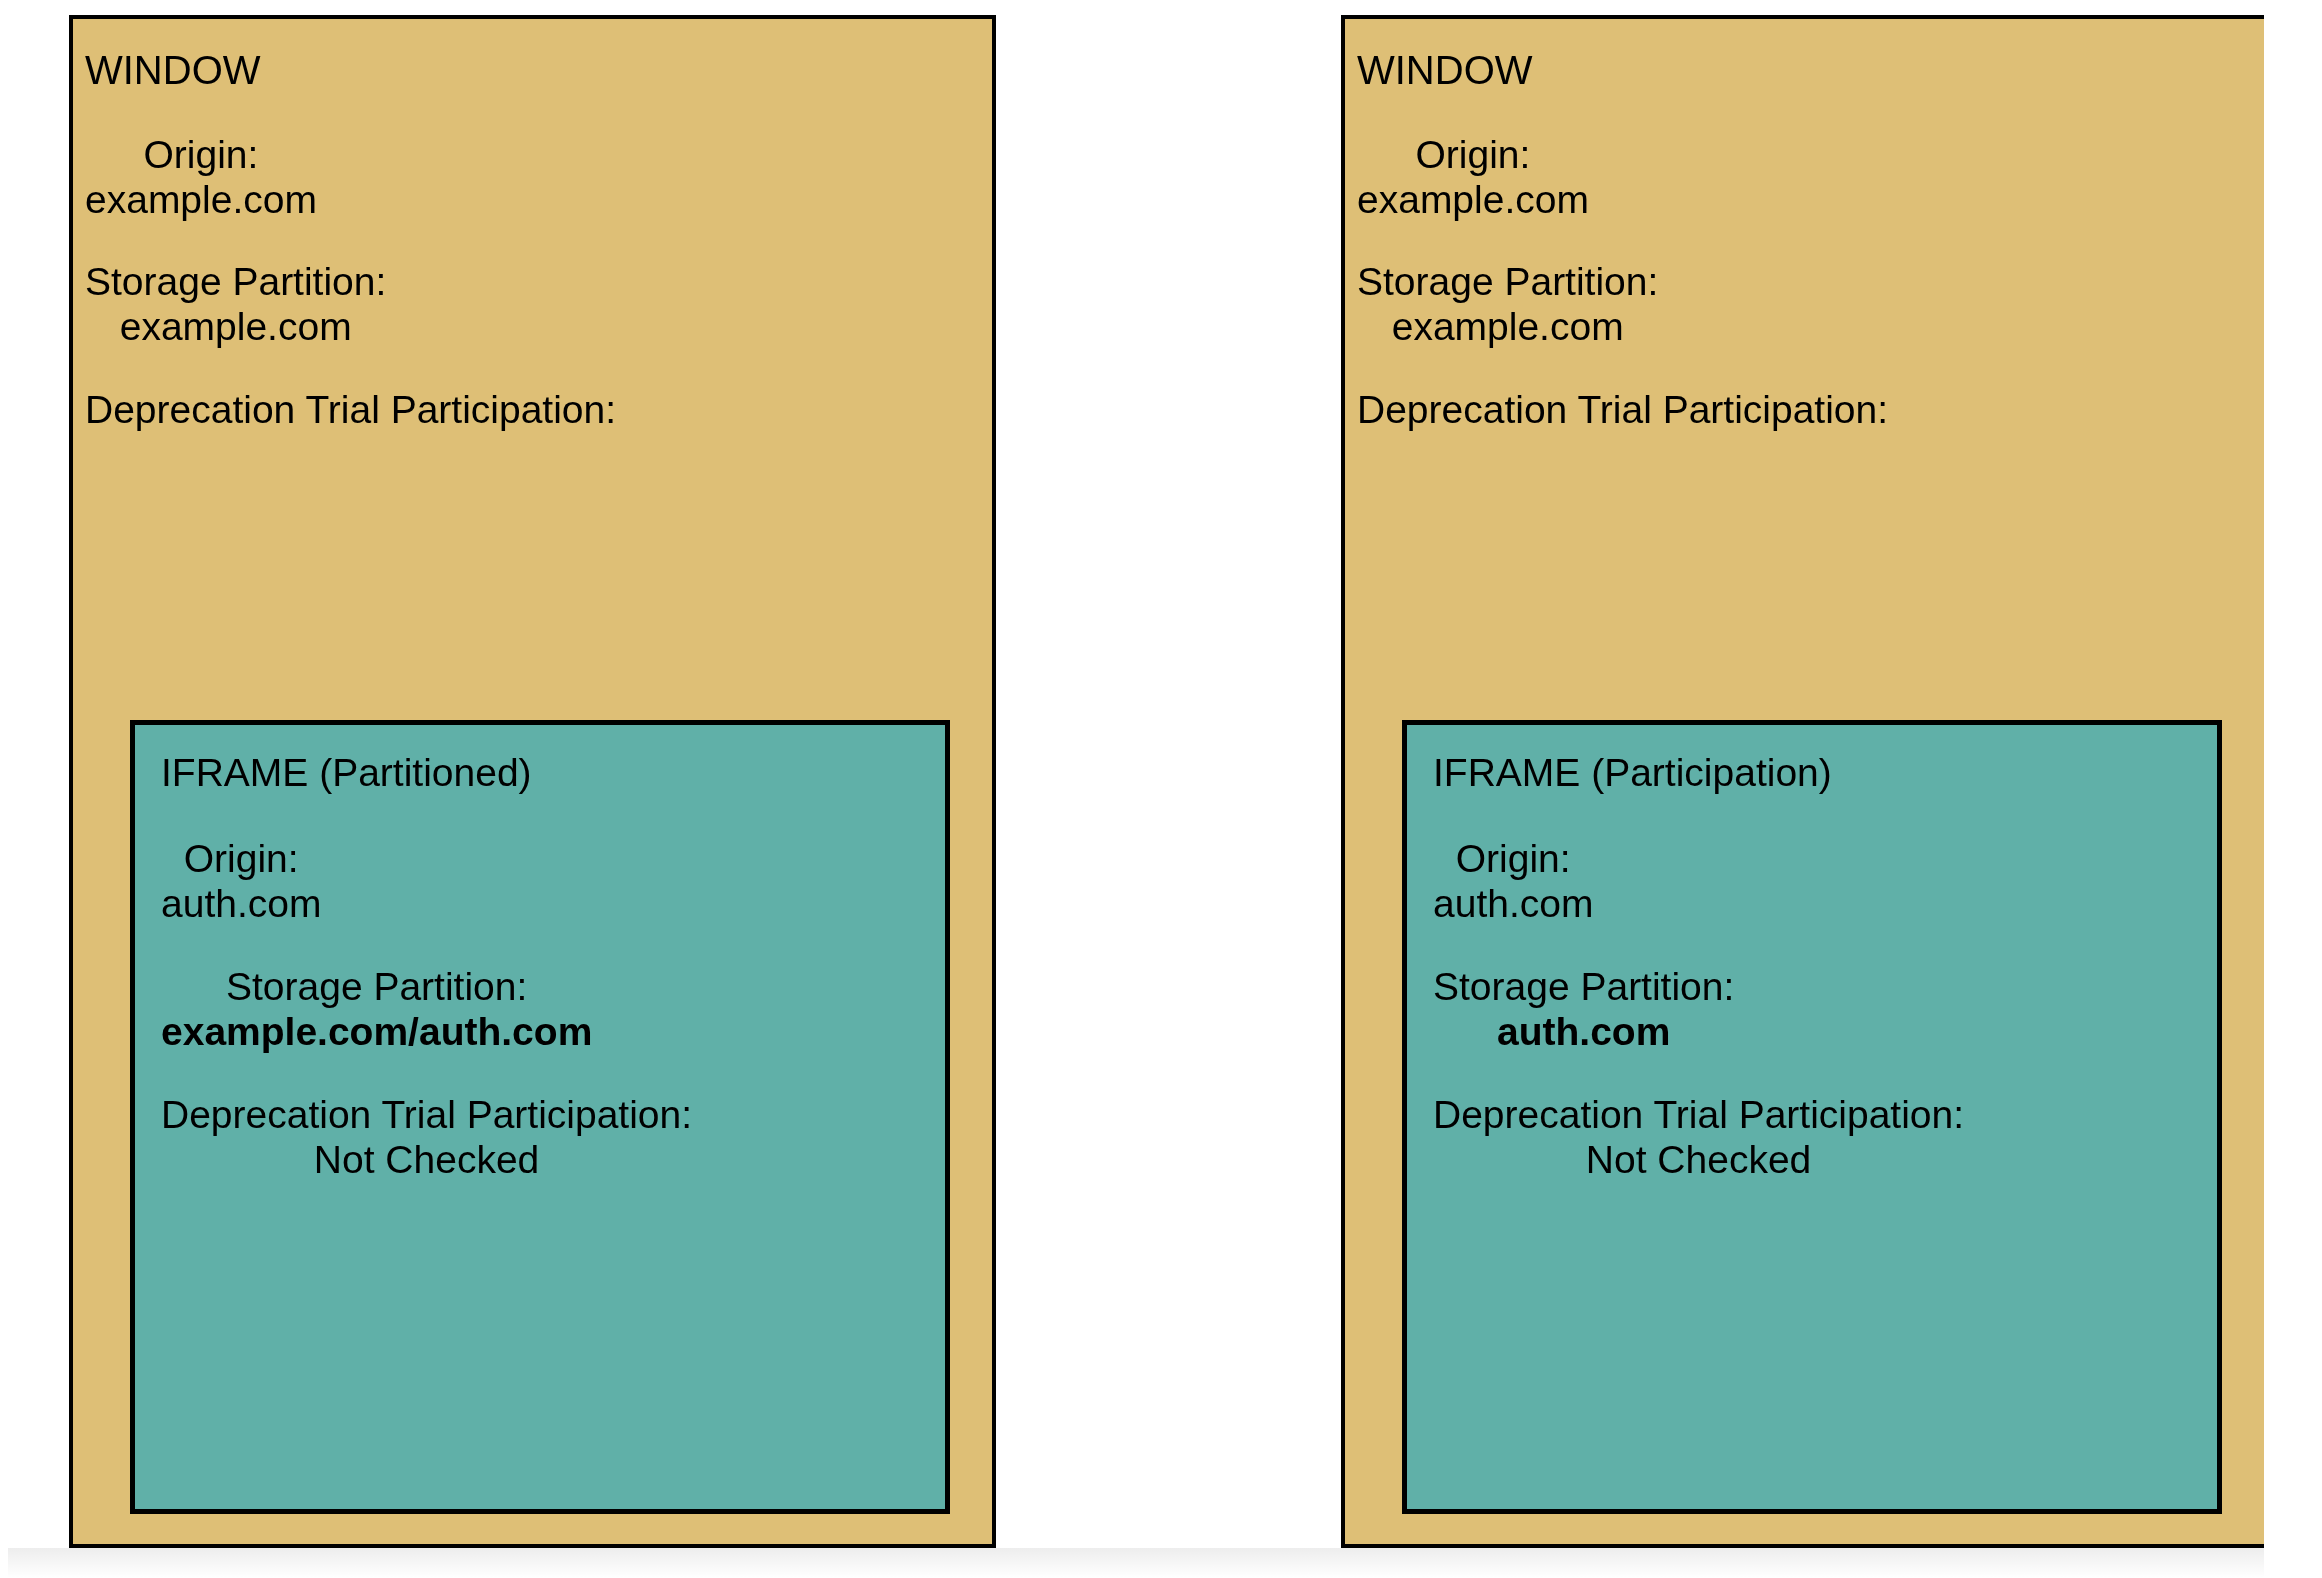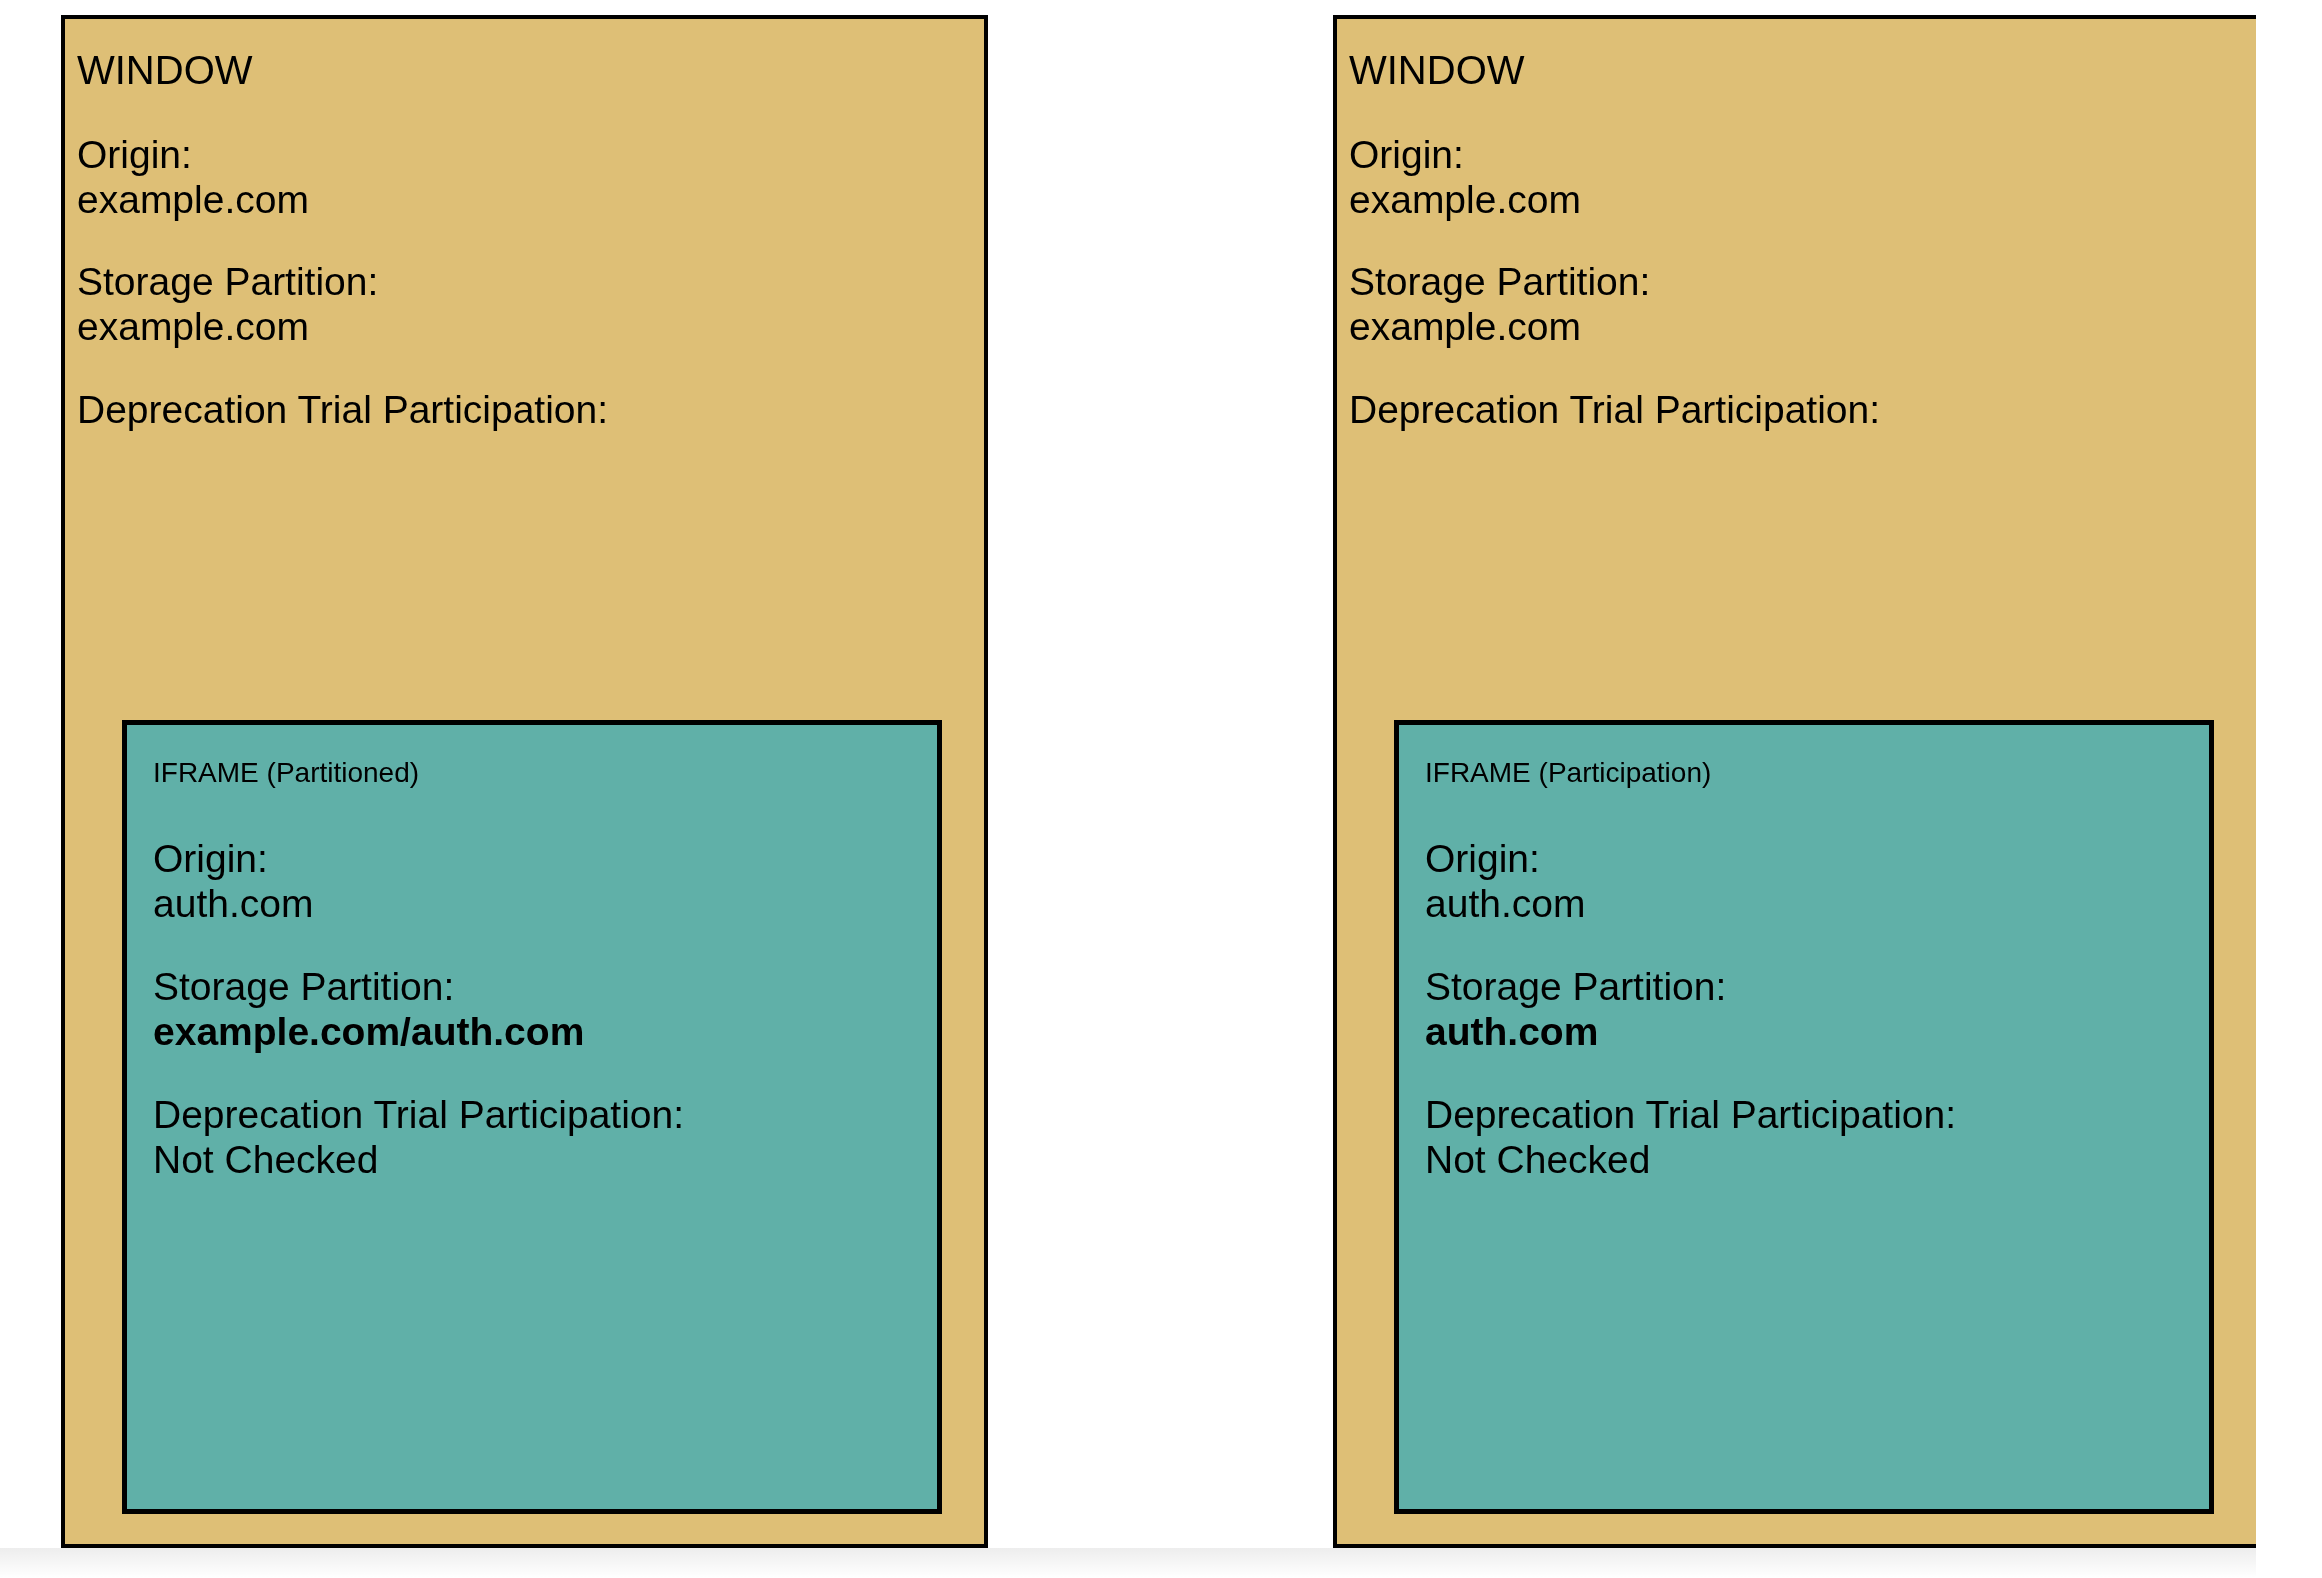--- a/index.html
+++ b/index.html
@@ -10,25 +10,26 @@
   body {
     width: 2322px;
     height: 1578px;
     position: relative;
     font-family: "Liberation Sans", sans-serif;
     -webkit-font-smoothing: antialiased;
   }
 
   #canvas {
     position: absolute;
-    left: 0; top: 0;
+    left: 8px; top: 0;
     width: 2256px;
     height: 1578px;
     background: #ffffff;
     overflow: hidden;
+    text-align: center;
   }
 
   
   .page-shadow {
     position: absolute;
     left: 0;
     top: 1548px;
     width: 2322px;
     height: 30px;
     background: linear-gradient(to bottom, rgba(0,0,0,0.07), rgba(0,0,0,0));
@@ -82,21 +83,21 @@
   
   .field.f-origin    { top: 113px; }
   .field.f-storage   { top: 240px; }
   .field.f-trial     { top: 368px; }
 
   
   .iframe-title {
     position: absolute;
     left: 26px;
     top: 25px;
-    font-size: 28px;
+    font-size: 39px;
     line-height: 45px;
     color: #000;
     white-space: nowrap;
   }
   .ifield {
     position: absolute;
     left: 26px;
     font-size: 39px;
     line-height: 45px;
     color: #000;

